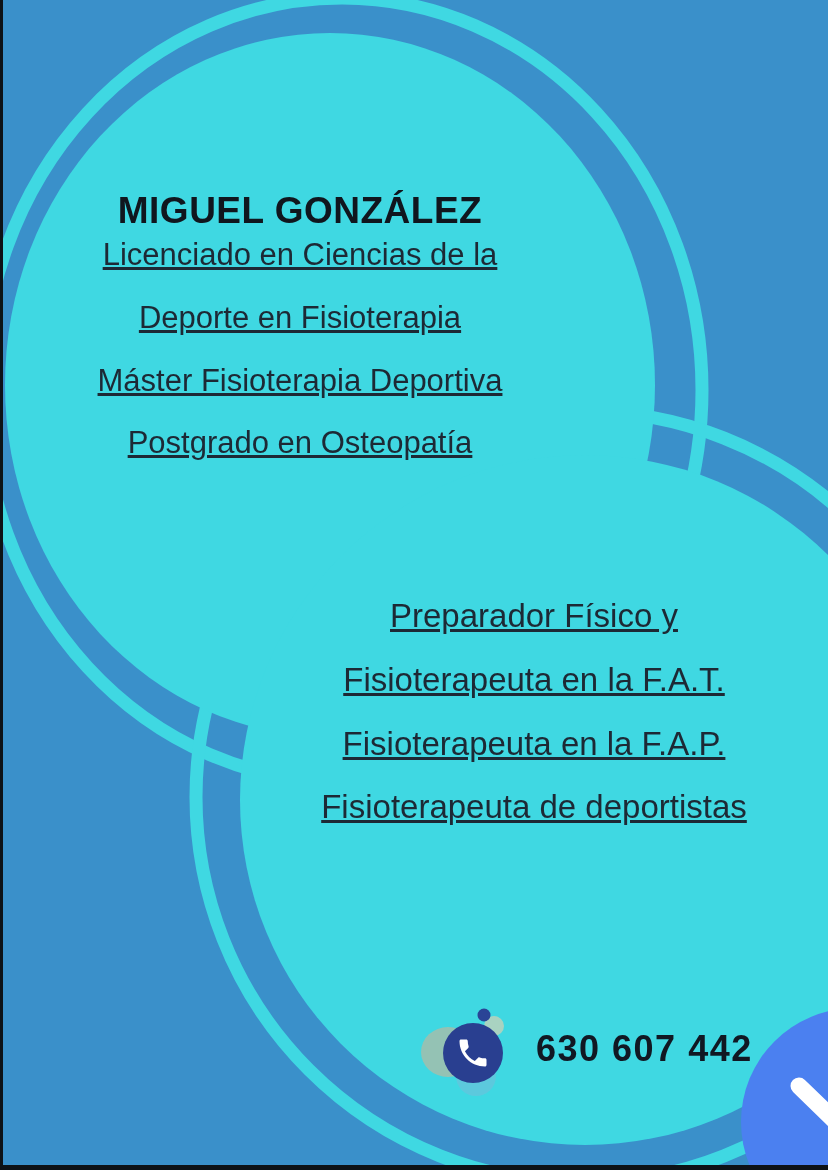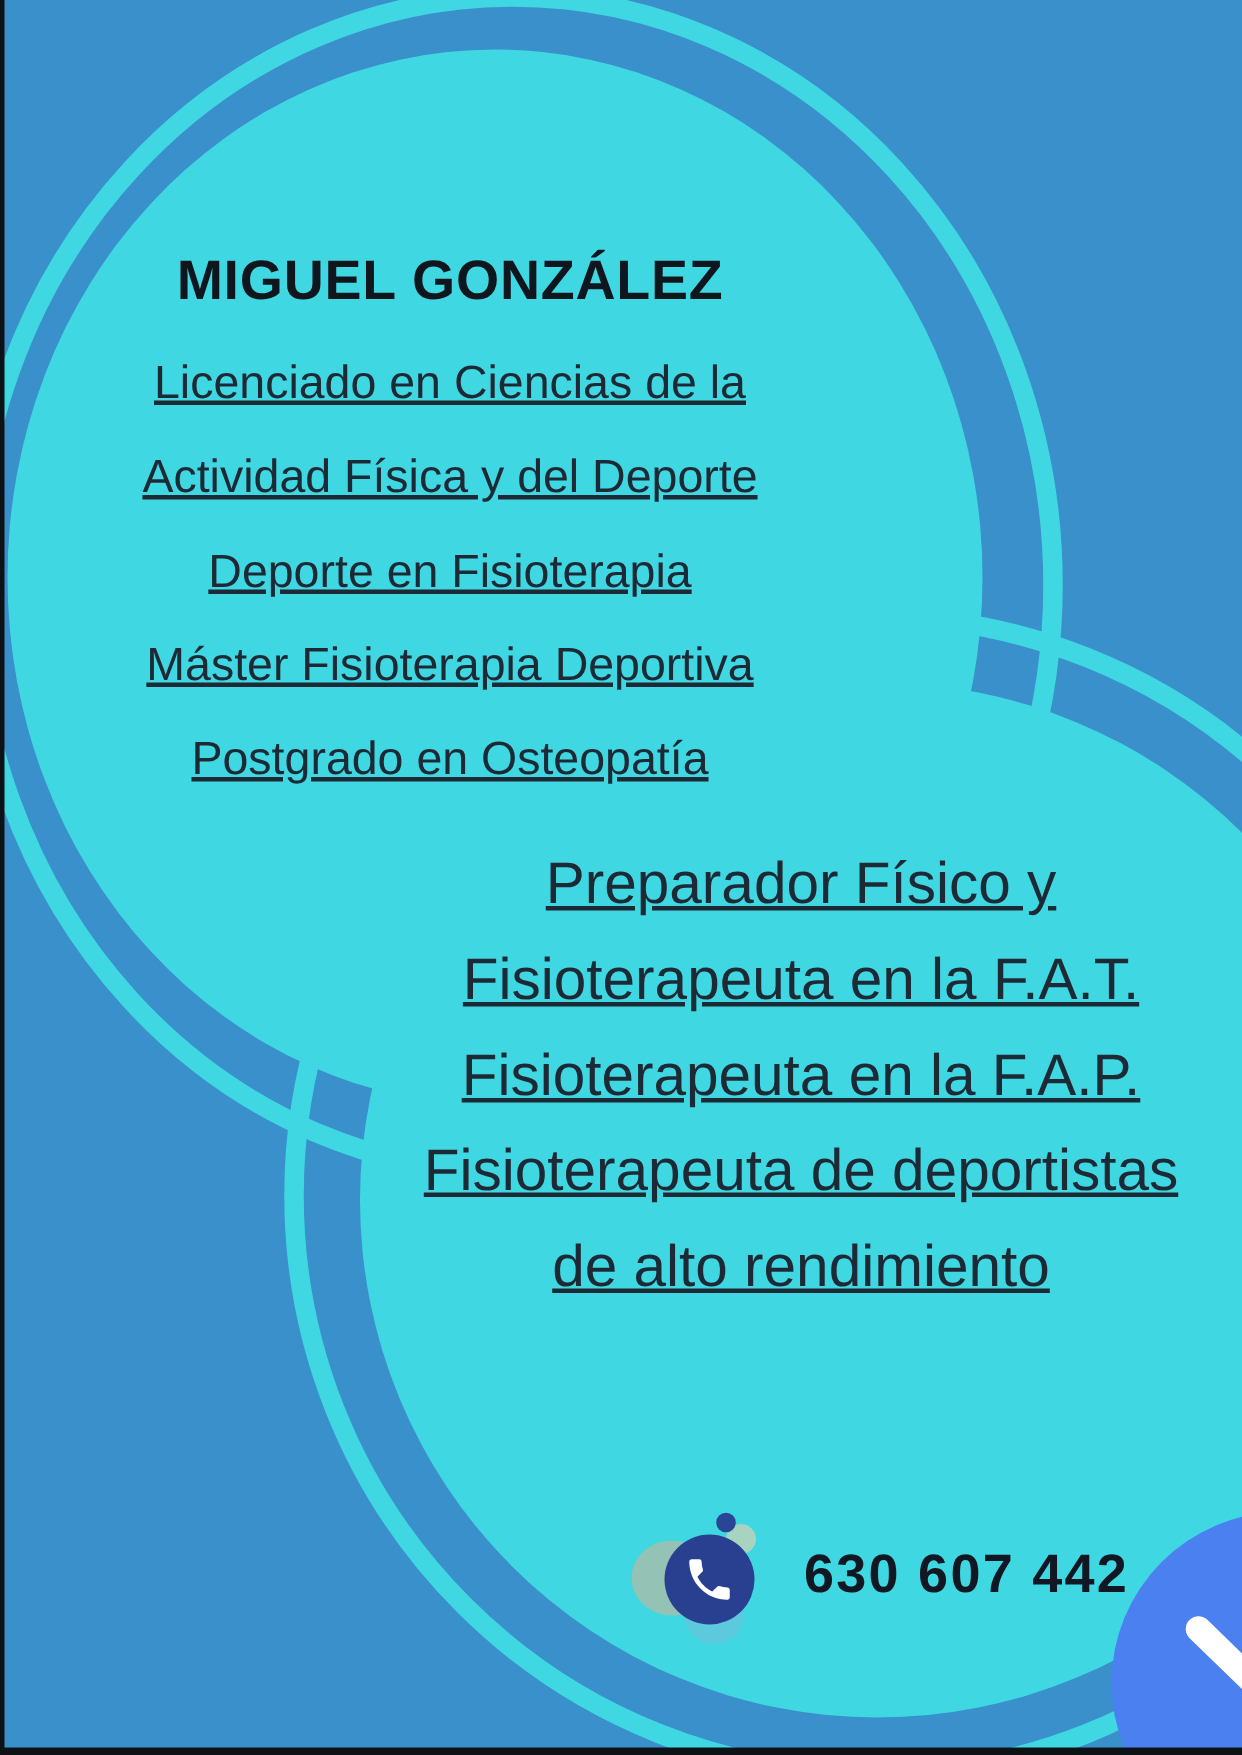--- a/index.html
+++ b/index.html
@@ -8,32 +8,32 @@
     position: relative; overflow: hidden;
     background: #3A90CA;
     font-family: "Liberation Sans", sans-serif;
   }
   #shapes { position: absolute; inset: 0; display: block; }
 
   .textblock { position: absolute; text-align: center; }
   .textblock p { margin: 0; text-decoration: underline; }
 
   #name-title {
-    left: 20px; top: 141px; width: 560px;
+    left: 20px; top: 165px; width: 560px;
     font-size: 37px; font-weight: 700; letter-spacing: 0.5px;
     color: #10161E;
   }
   #credentials {
     left: 20px; top: 224px; width: 560px;
     font-size: 31px; line-height: 62.8px;
     color: #1D2935;
   }
   #roles {
-    left: 244px; top: 558px; width: 580px;
-    font-size: 39px; line-height: 63.8px;
+    left: 244px; top: 584px; width: 580px;
+    font-size: 33px; line-height: 63.8px;
     color: #1D2935;
   }
   #phone-row {
     position: absolute; left: 410px; top: 1000px;
     display: flex; align-items: center; text-align: center;
   }
   #phone-icon-cluster { display: block; width: 110px; height: 110px; }
   #phone-number {
     margin-left: 16px; margin-top: -12px;
     font-size: 36px; font-weight: 700; letter-spacing: 1.5px;
@@ -59,32 +59,30 @@
   <g>
     <circle cx="855" cy="1122" r="114" fill="#4B80F0"></circle>
     <line x1="799" y1="1086" x2="834" y2="1120" stroke-width="17" stroke-linecap="round" stroke="#FFFFFF"></line>
   </g>
 </svg>
 
 <h1 id="name-title" class="textblock">MIGUEL GONZÁLEZ</h1>
 
 <div id="credentials" class="textblock">
   <p>Licenciado en Ciencias de la</p>
-  <p>Actividad Física y del Deporte</p>
   <p>Deporte en Fisioterapia</p>
   <p>Máster Fisioterapia Deportiva</p>
   <p>Postgrado en Osteopatía</p>
 </div>
 
 <div id="roles" class="textblock">
   <p>Preparador Físico y</p>
   <p>Fisioterapeuta en la F.A.T.</p>
   <p>Fisioterapeuta en la F.A.P.</p>
   <p>Fisioterapeuta de deportistas</p>
-  <p>de alto rendimiento</p>
 </div>
 
 <div id="phone-row">
   <svg id="phone-icon-cluster" viewBox="0 0 110 110">
     <ellipse cx="38" cy="52" rx="27" ry="25" opacity="0.85" fill="#A3BEAC"></ellipse>
     <circle cx="66" cy="76" r="20" opacity="0.9" fill="#5FC8DD"></circle>
     <circle cx="84" cy="26" r="10" opacity="0.9" fill="#B5D3BE"></circle>
     <circle cx="63" cy="53" r="30" fill="#293F90"></circle>
     <circle cx="74" cy="15" r="6.5" fill="#2A4496"></circle>
     <g transform="translate(45,35) scale(1.5)">

